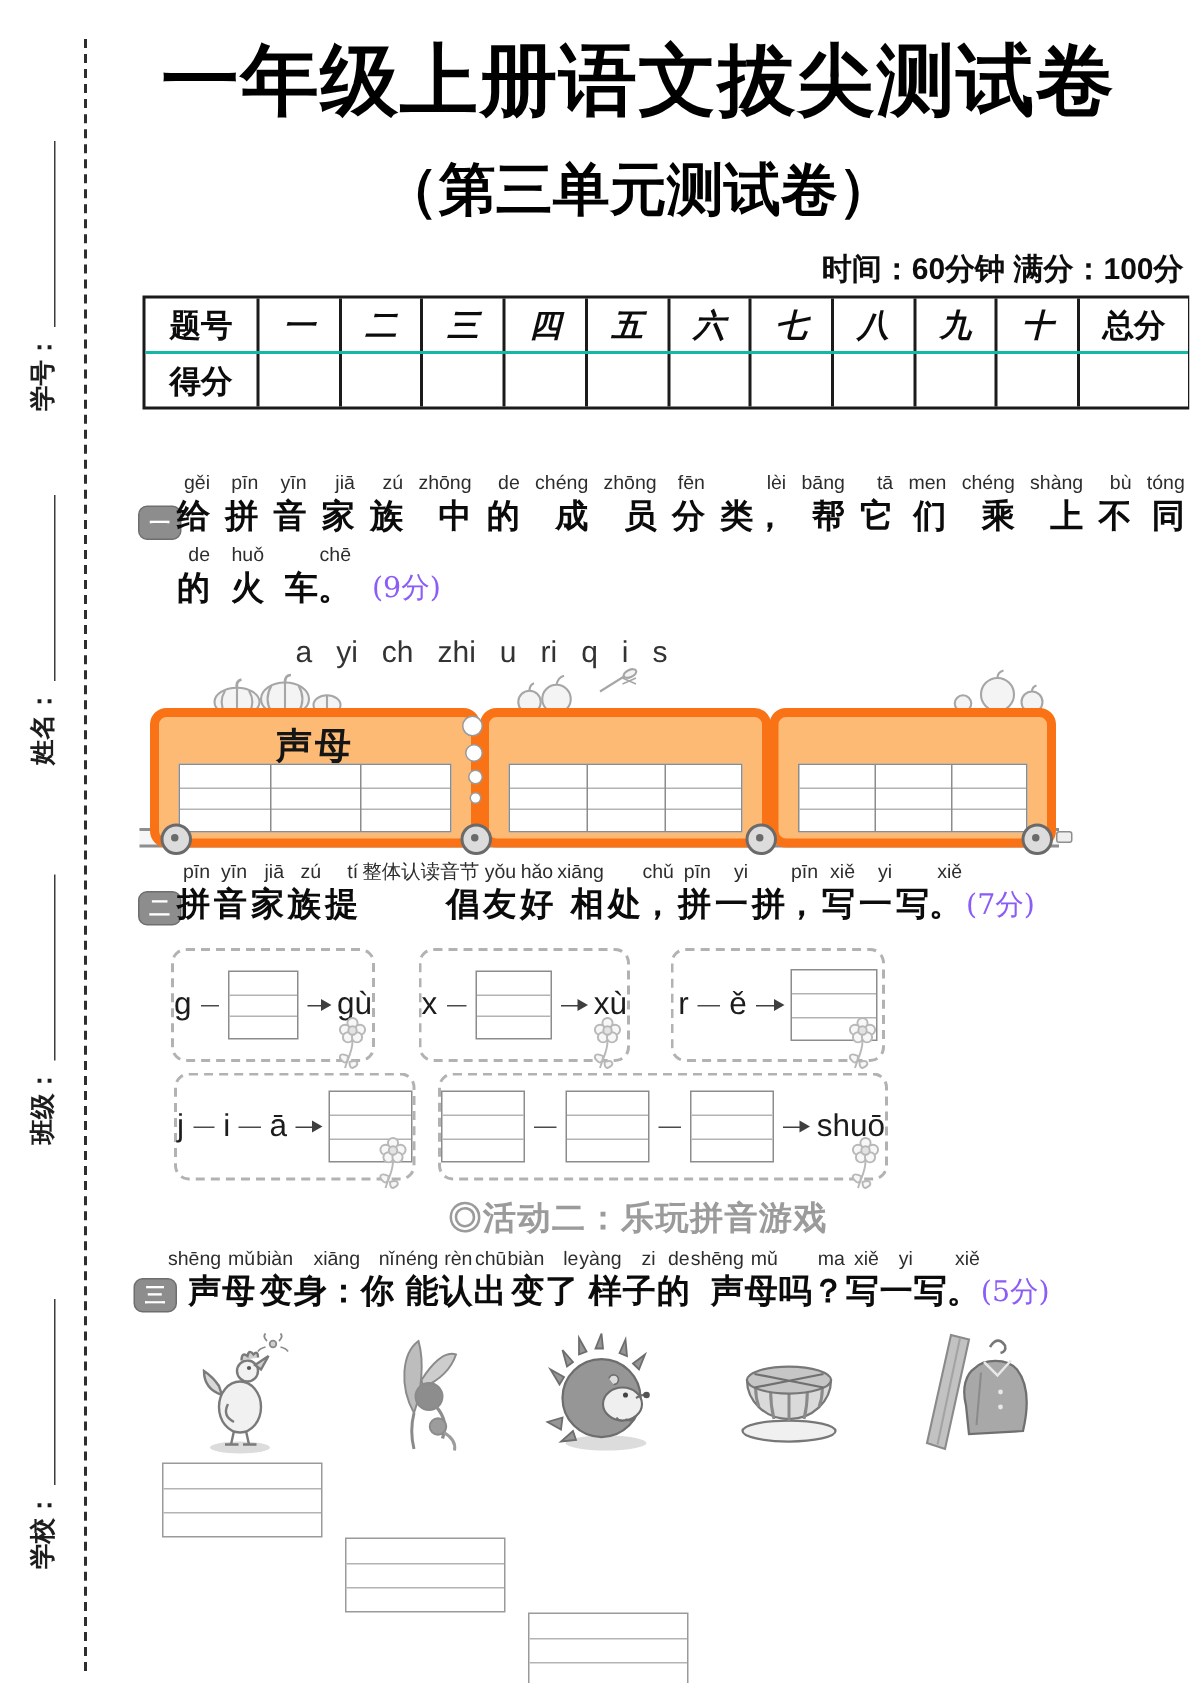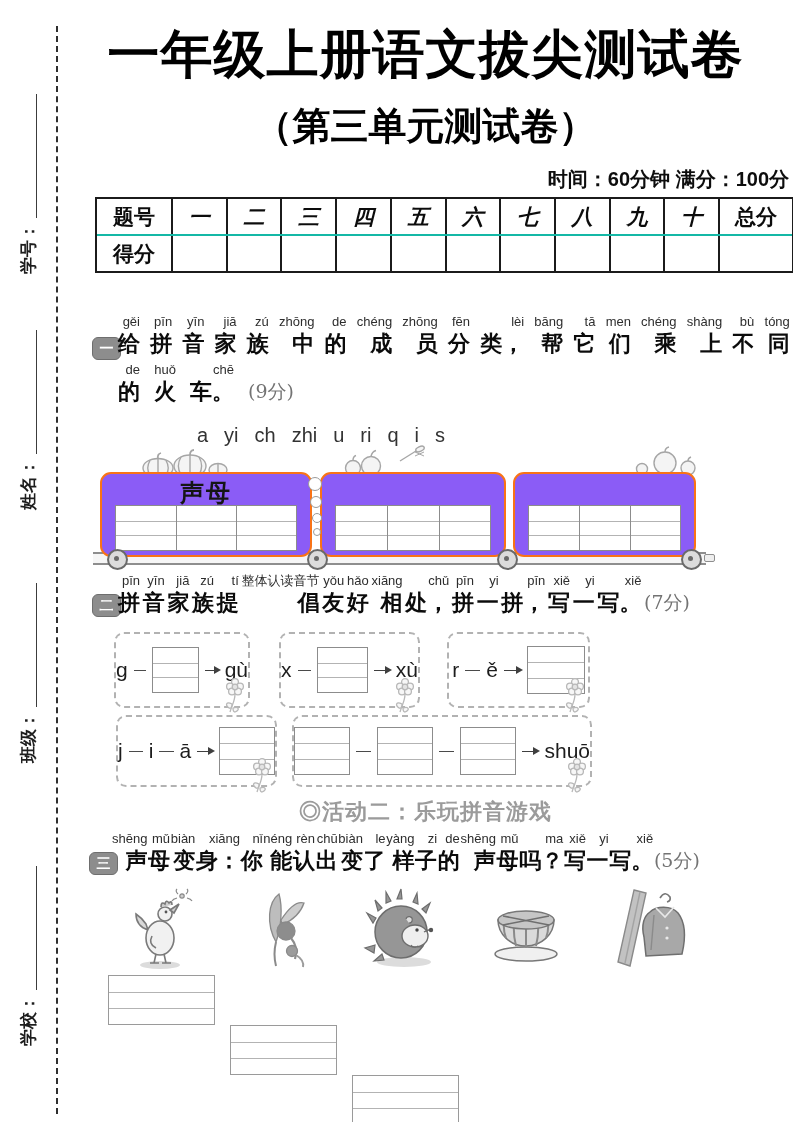--- a/index.html
+++ b/index.html
@@ -36,32 +36,32 @@
   
   .badge{width:27px;height:21px;background:#8d8d8d;border:1.5px solid #6e6e6e;border-radius:6px;
          color:#fff;font-size:14px;font-weight:900;display:flex;align-items:center;justify-content:center;}
 
   
   .rubyrow{display:flex;justify-content:space-between;align-items:flex-end;}
   .rubyrow.loose{justify-content:flex-start;gap:14px;}
   .ru{display:flex;flex-direction:column;align-items:flex-end;}
   .pt{font-size:13px;color:#2d2d2d;line-height:1.25;white-space:nowrap;}
   .hz{font-size:22px;font-weight:700;line-height:1.3;color:#0b0b0b;white-space:nowrap;}
-  .score-suffix{order:99;font-family:"DejaVu Serif",serif;font-size:19px;color:#737373;
+  .score-suffix{order:99;font-family:"DejaVu Serif",serif;font-size:19px;color:#8b5cf6;
                 padding-bottom:2px;white-space:nowrap;}
 
   
   #lettersrow{left:197px;top:424px;width:248px;display:flex;justify-content:space-between;
               font-size:20px;color:#333;}
 
   
   #rail{left:93px;top:552px;width:613px;height:9px;border-top:2px solid #8e8e8e;
         border-bottom:2px solid #8e8e8e;background:#f6f6f6;}
   #coupler{left:704px;top:554px;width:9px;height:6px;border:1.5px solid #8e8e8e;border-radius:2px;background:#eee;}
-  .car{border:2px solid #f97316;border-radius:11px;background:#8b5cf6;height:81px;}
+  .car{border:6px solid #f97316;border-radius:11px;background:#fdba74;height:81px;}
   .car-title{text-align:center;font-family:"DejaVu Serif",serif;font-weight:700;font-size:24px;
              margin-top:3px;color:#151515;letter-spacing:2px;}
   .cargrid{position:absolute;left:13px;right:13px;top:31px;height:44px;border:1.3px solid #8c8c8c;background:#fff;}
   .hline{position:absolute;left:0;right:0;height:0;border-top:1px solid #b3b3b3;}
   .hl1{top:33.3%;} .hl2{top:66.6%;}
   .vline{position:absolute;top:0;bottom:0;width:0;border-left:1.3px solid #8c8c8c;}
   .vl1{left:33.3%;} .vl2{left:66.6%;}
   .wheel{width:17px;height:17px;border:2px solid #6a6a6a;border-radius:50%;background:#dcdcdc;}
   .wheel::after{content:"";position:absolute;left:5px;top:5px;width:5px;height:5px;border-radius:50%;background:#6a6a6a;}
   .bub{border:1.4px solid #9a9a9a;border-radius:50%;background:#fff;}

